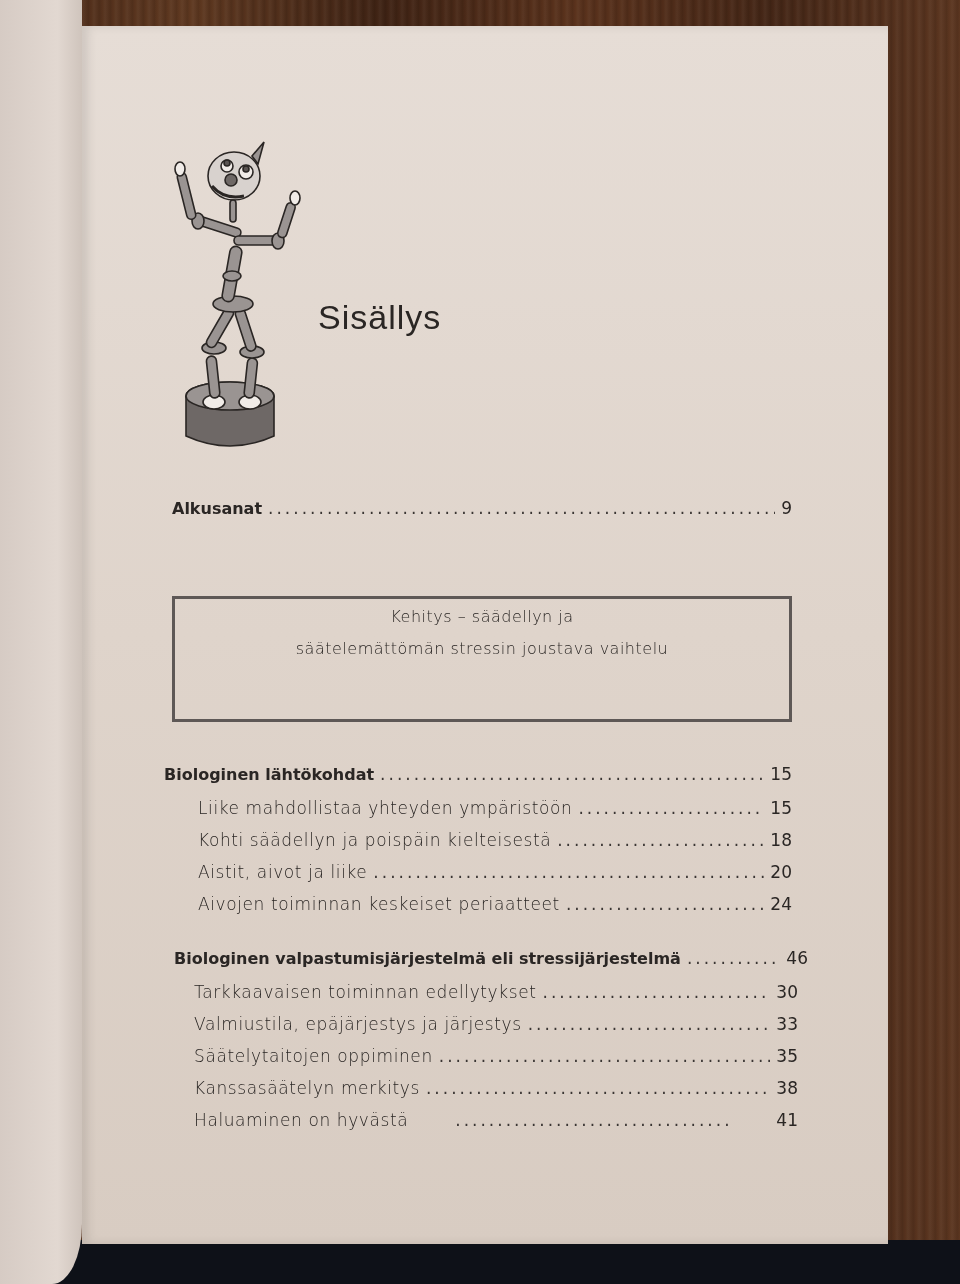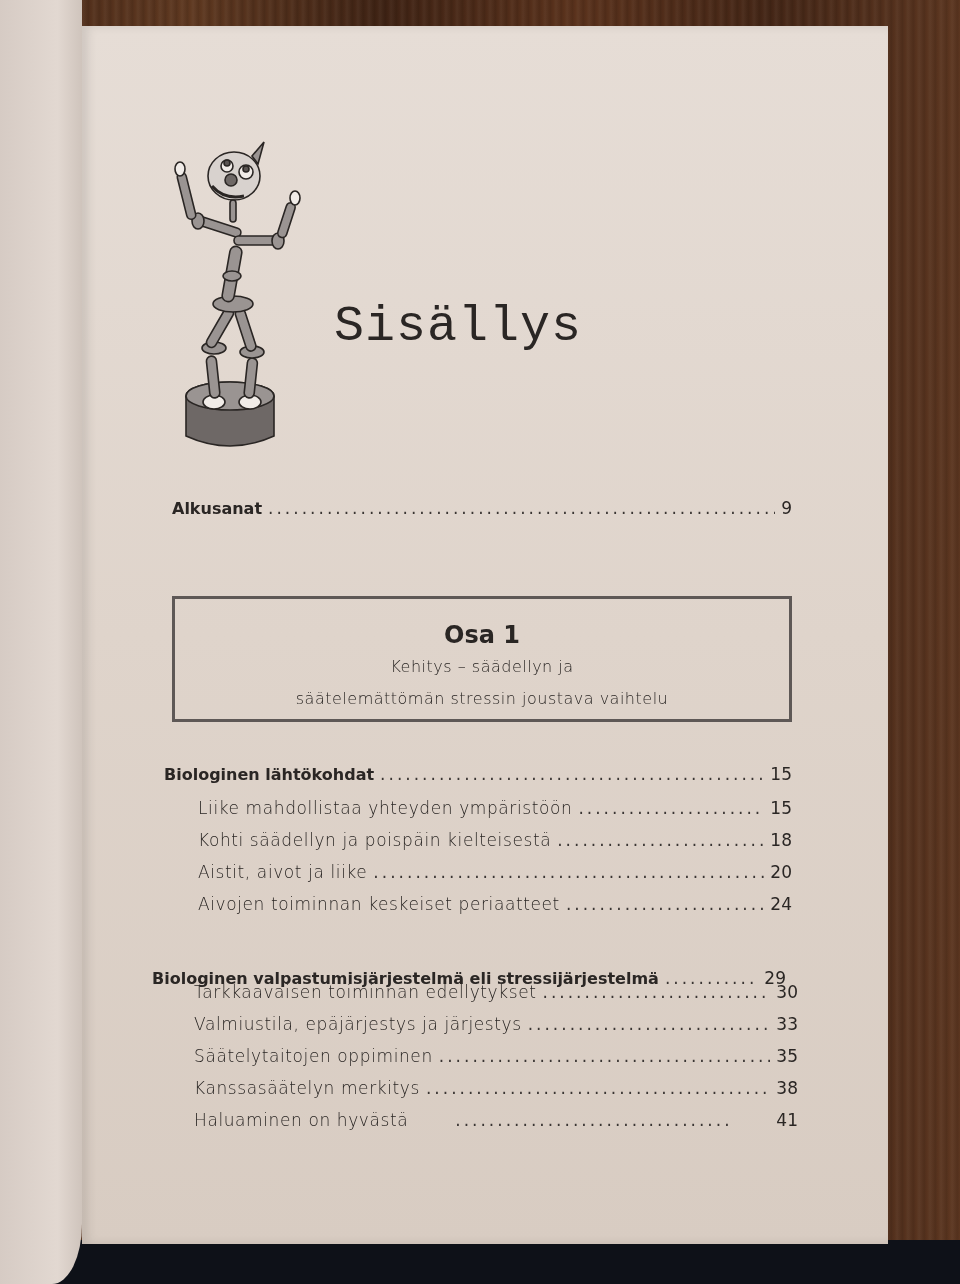--- a/index.html
+++ b/index.html
@@ -25,23 +25,22 @@
     position: absolute; left: 82px; top: 26px; width: 806px; height: 1218px;
     background: linear-gradient(180deg, #e6ddd6 0%, #dfd4cb 50%, #d8ccc2 100%);
     box-shadow: inset 6px 0 10px rgba(0,0,0,0.10);
   }
   .page-inner { position: absolute; inset: 0; }
 
   .figure { position: absolute; left: 92px; top: 100px; width: 130px; height: 330px; }
 
   .title {
     position: absolute; left: 236px; top: 272px;
-    font-size: 50px; font-weight: 300; color: #2a2624; letter-spacing: 1px;
-    font-family: Liberation Mono, monospace;
-    margin-left: 16px;
+    font-size: 34px; font-weight: 300; color: #2a2624; letter-spacing: 1px;
+    font-family: Liberation Sans, sans-serif;
   }
 
   .toc-row {
     position: absolute; display: flex; align-items: baseline;
     color: #2a2624; font-size: 17px;
   }
   .toc-row .label { white-space: nowrap; }
   .toc-row .dots {
     flex: 1; overflow: hidden; white-space: nowrap; margin: 0 6px;
     letter-spacing: 3px; color: #3a3533;
@@ -114,21 +113,20 @@
 
     <div class="title">Sisällys</div>
 
     <div class="toc-row bold" style="left:90px; top:472px; width:620px;">
       <span class="label">Alkusanat</span>
       <span class="dots">......................................................................................................</span>
       <span class="page-num">9</span>
     </div>
 
     <div class="part-box">
-      <div class="part-title">Osa 1</div>
       <div class="part-sub">Kehitys – säädellyn ja</div>
       <div class="part-sub">säätelemättömän stressin joustava vaihtelu</div>
     </div>
 
     <div class="toc-row bold" style="left:82px; top:738px; width:628px;">
       <span class="label">Biologinen lähtökohdat</span>
       <span class="dots">......................................................................................................</span>
       <span class="page-num">15</span>
     </div>
     <div class="toc-row sub" style="left:116px; top:772px; width:594px;">
@@ -145,24 +143,24 @@
       <span class="label">Aistit, aivot ja liike</span>
       <span class="dots">......................................................................................................</span>
       <span class="page-num">20</span>
     </div>
     <div class="toc-row sub" style="left:116px; top:868px; width:594px;">
       <span class="label">Aivojen toiminnan keskeiset periaatteet</span>
       <span class="dots">......................................................................................................</span>
       <span class="page-num">24</span>
     </div>
 
-    <div class="toc-row bold" style="left:70px; top:922px; width:634px;margin-top:20px;">
+    <div class="toc-row bold" style="left:92px; top:922px; width:634px;">
       <span class="label">Biologinen valpastumisjärjestelmä eli stressijärjestelmä</span>
       <span class="dots">......................................................................................................</span>
-      <span class="page-num">29</span>
+      <span class="page-num">46</span>
     </div>
     <div class="toc-row sub" style="left:112px; top:956px; width:604px;">
       <span class="label">Tarkkaavaisen toiminnan edellytykset</span>
       <span class="dots">......................................................................................................</span>
       <span class="page-num">30</span>
     </div>
     <div class="toc-row sub" style="left:112px; top:988px; width:604px;">
       <span class="label">Valmiustila, epäjärjestys ja järjestys</span>
       <span class="dots">......................................................................................................</span>
       <span class="page-num">33</span>

